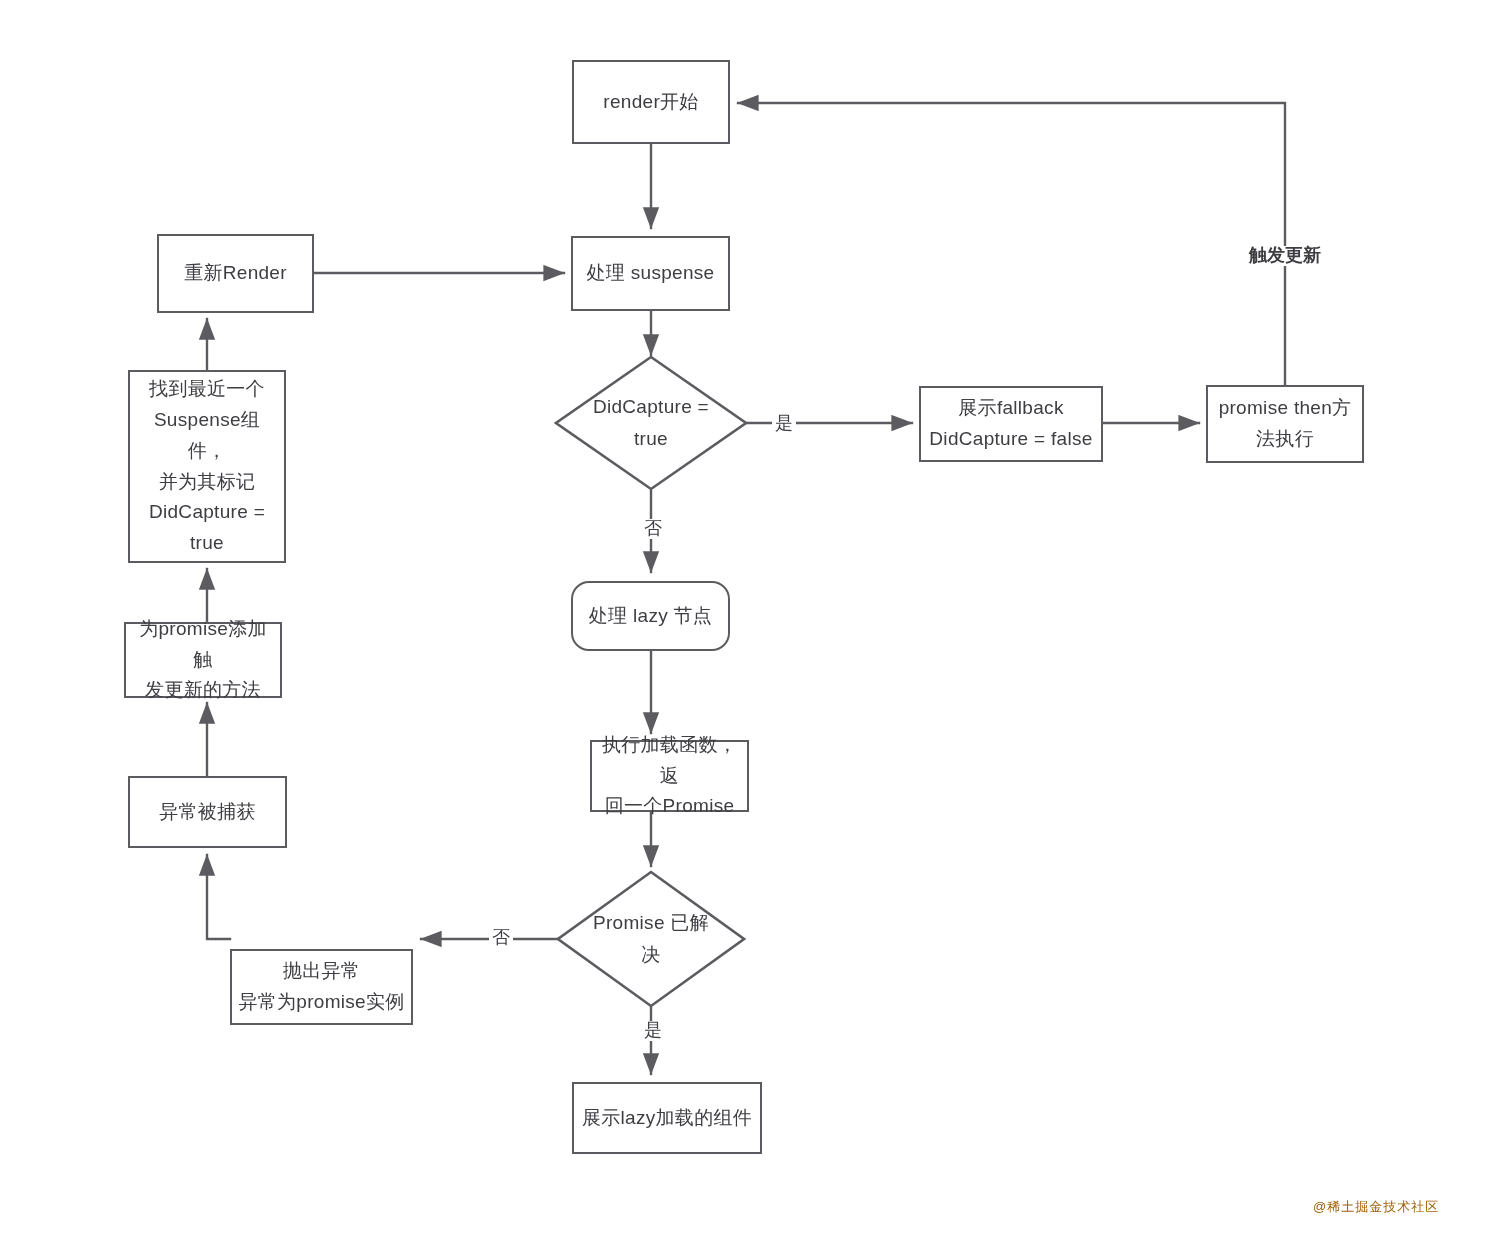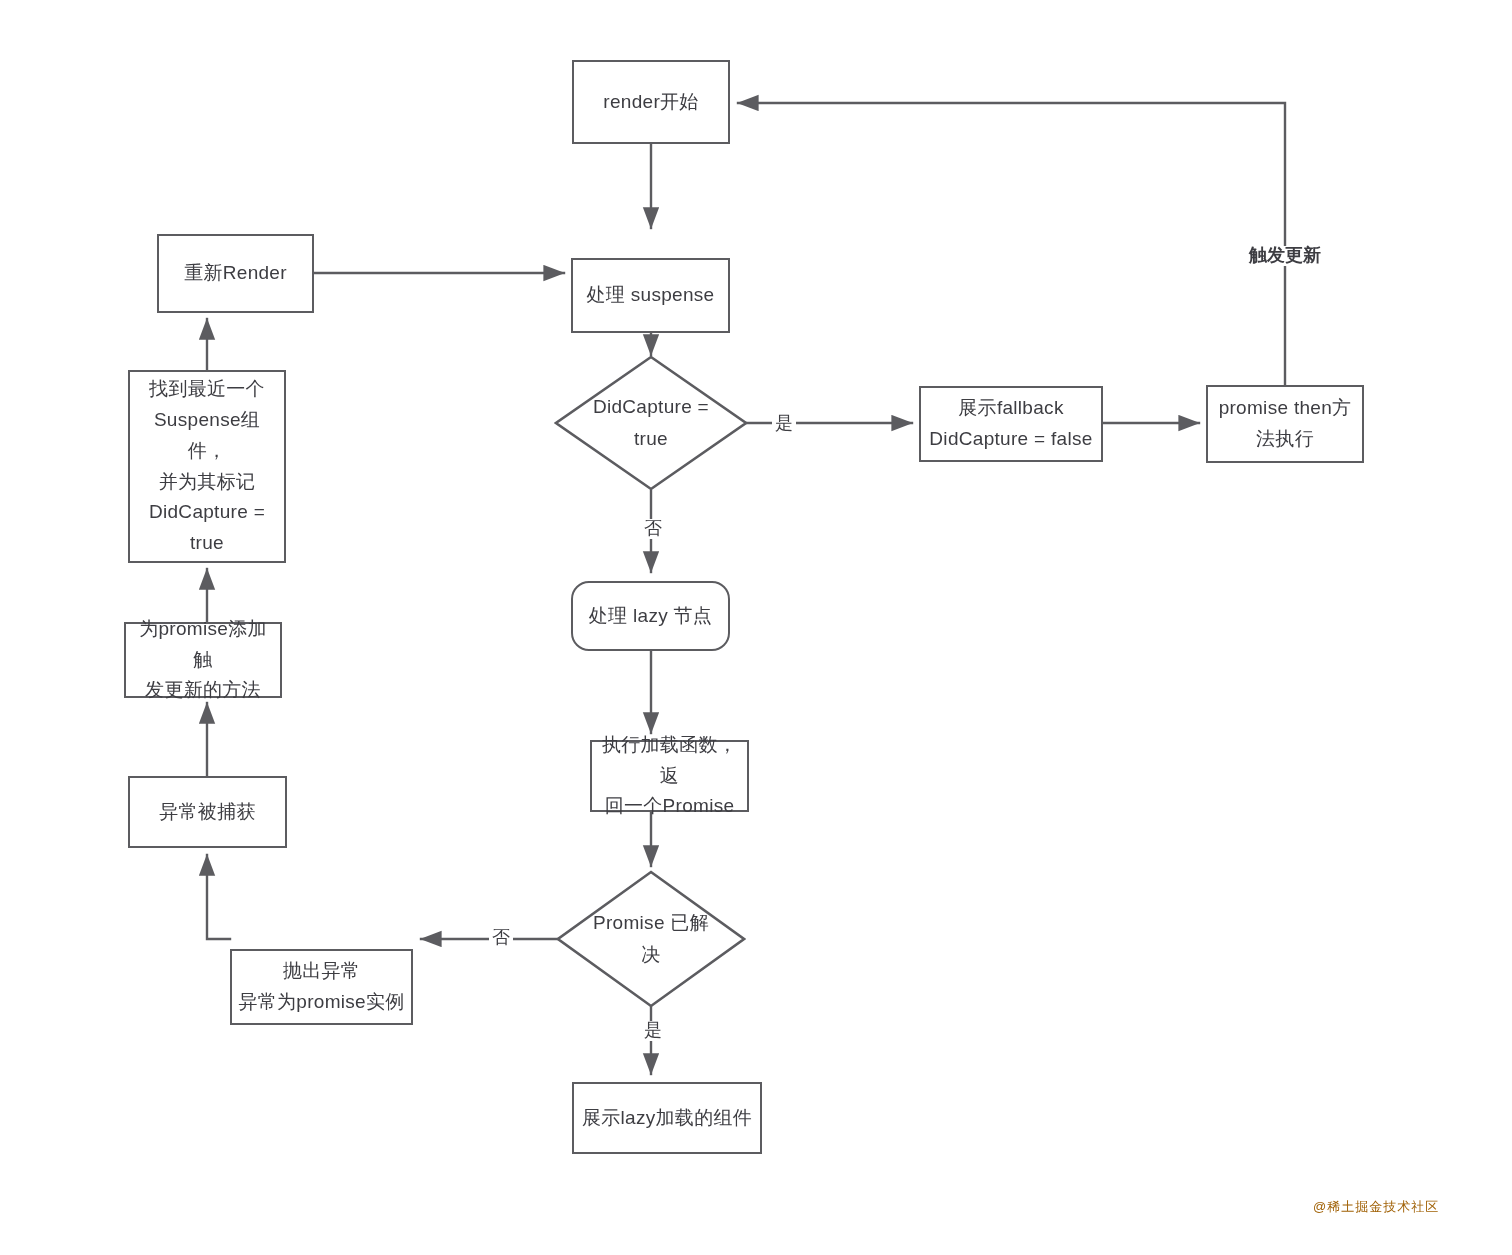--- a/index.html
+++ b/index.html
@@ -126,21 +126,21 @@
       <path d="M285,273 L564,273" marker-end="url(#arrow)"></path>
 
       <path d="M651,1007 L651,1074" marker-end="url(#arrow)"></path>
     </g>
   </svg>
 
   <div class="node" style="left:572px; top:60px; width:158px; height:84px;">
     <span>render开始</span>
   </div>
 
-  <div class="node" style="left:571px; top:236px; width:159px; height:75px;margin-top:22px;">
+  <div class="node" style="left:571px; top:236px; width:159px; height:75px;">
     <span>处理 suspense</span>
   </div>
 
   <div class="diamond" style="left:554px; top:355px; width:194px; height:136px;">
     <svg class="dshape" viewBox="0 0 194 136" preserveAspectRatio="none">
       <polygon points="97,2 192,68 97,134 2,68" fill="#ffffff" stroke="#5c5c60" stroke-width="2.6"></polygon>
     </svg>
     <div class="dlabel">DidCapture =
 true</div>
   </div>

